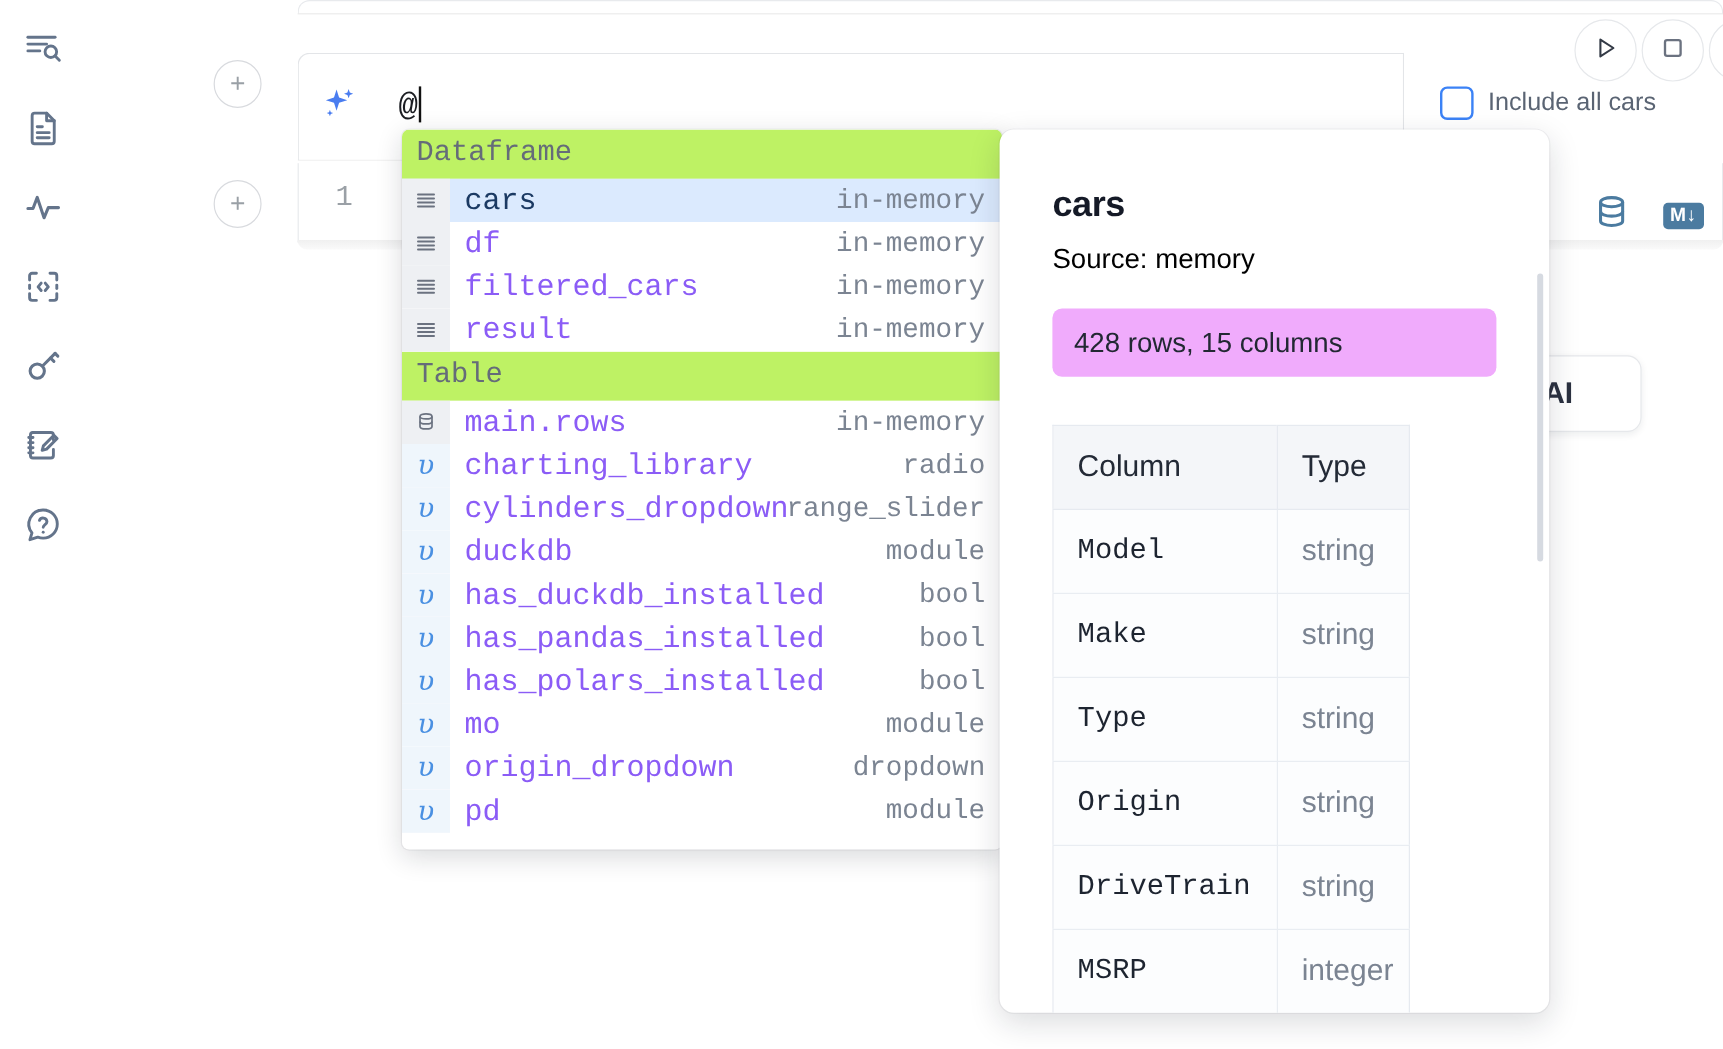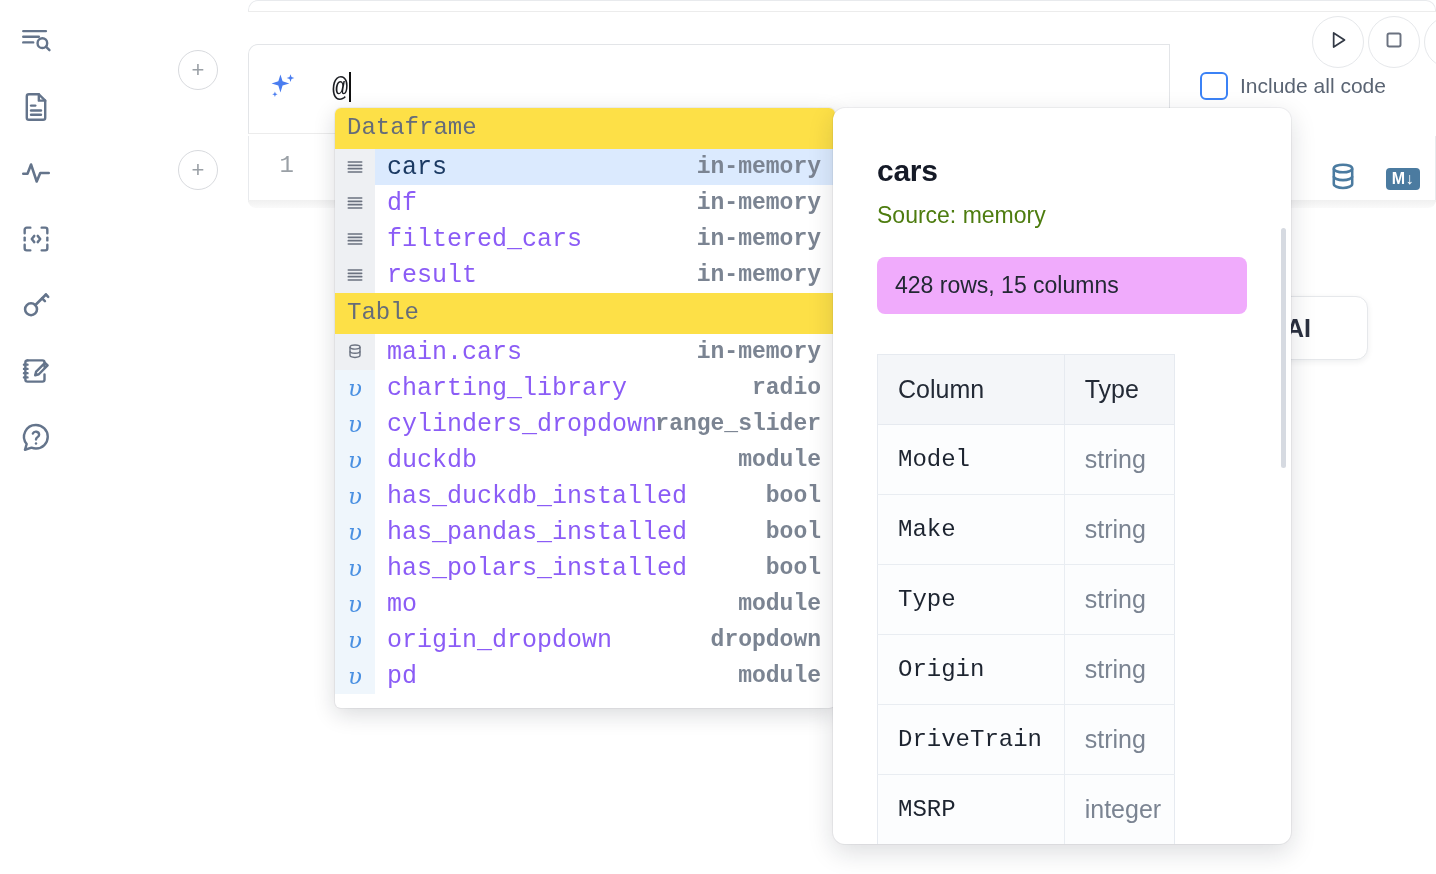--- a/index.html
+++ b/index.html
@@ -117,53 +117,53 @@
 
   
   .ac-panel {
     position: absolute; left: 335px; top: 108px; width: 500px; height: 600px;
     background: #fff; border-radius: 6px;
     box-shadow: 0 6px 22px rgba(20,25,40,.16), 0 0 0 1px rgba(20,25,40,.05);
     overflow: hidden; font-family: "Liberation Mono", monospace;
   }
   .ac-scroll { height: 100%; overflow: hidden; }
   .ac-section {
-    background: #fde047; color: #656c79; font-size: 24px;
+    background: #bef264; color: #656c79; font-size: 24px;
     padding: 5px 0 6px 12px; line-height: 1.25;
   }
   .ac-item {
     display: flex; align-items: center; height: 36px; background: #fff;
     cursor: pointer; position: relative;
   }
   .ac-item.selected { background: #dbeafe; }
   .ac-gutter {
     width: 40px; min-width: 40px; height: 36px;
     display: flex; align-items: center; justify-content: center;
     background: #eef0f3; color: #6b7280;
   }
   .ac-item.var .ac-gutter { background: #eff6fc; color: #4a90e2; }
   .ac-name {
     flex: 1; font-size: 25px; color: #8b5cf6; padding-left: 12px;
     white-space: nowrap; overflow: hidden;
   }
   .ac-item.selected .ac-name { color: #1b3a63; }
   .ac-meta {
-    font-size: 23px; color: #7b8492; padding-right: 14px; white-space: nowrap; font-weight: bold;
+    font-size: 23px; color: #7b8492; padding-right: 14px; white-space: nowrap;
   }
   .var-glyph { font-family: "DejaVu Serif", serif; font-style: italic; font-size: 23px; }
 
   
   .detail {
     position: absolute; left: 833px; top: 108px; width: 458px; height: 736px;
     background: #fff; border-radius: 12px;
     box-shadow: 0 8px 26px rgba(20,25,40,.15), 0 0 0 1px rgba(20,25,40,.05);
     overflow: hidden; padding: 46px 44px 0 44px;
   }
   .detail-title { font-size: 30px; font-weight: 700; color: #151a27; letter-spacing: -.3px; }
-  .detail-source { font-size: 23px; color: #4d7c0f; margin-top: 14px; }
+  .detail-source { font-size: 23px; color: #000000; margin-top: 14px; }
   .detail-pill {
     margin-top: 28px; background: #f0abfc; border-radius: 8px;
     padding: 15px 18px; font-size: 23px; color: #222833;
   }
   .detail-table {
     margin-top: 40px; width: 298px; border-collapse: collapse;
     border: 1px solid #e6eaf0;
   }
   .detail-table th {
     background: #f4f6f9; text-align: left; font-weight: 400;
@@ -286,21 +286,21 @@
       <path d="M10.2 3.2 11.7 8 16.5 9.5 11.7 11 10.2 15.8 8.7 11 3.9 9.5 8.7 8z"></path>
       <path d="M17.3 3 18 5l2 .7-2 .7-.7 2-.7-2-2-.7 2-.7z"></path>
       <path d="M6.3 15.2 6.8 16.6l1.4.5-1.4.5-.5 1.4-.5-1.4-1.4-.5 1.4-.5z"></path>
     </svg>
   </span>
 
   <div class="ai-input-text"><span>@</span><span class="caret"></span></div>
 
   <div class="include-row">
     <span class="chk"></span>
-    <span class="include-label">Include all code</span>
+    <span class="include-label">Include all cars</span>
   </div>
 
   <div class="circ-ctrl" id="run-button">
     <span>
       <svg width="26" height="26" viewBox="0 0 24 24" fill="none" stroke="#333a46" stroke-width="1.6" stroke-linejoin="round">
         <path d="M8 5.5l10 6.5-10 6.5z"></path>
       </svg>
     </span>
   </div>
 
@@ -386,21 +386,21 @@
         </div>
         <div class="ac-section">Table</div>
         <div class="ac-item">
           <div class="ac-gutter">
             <svg width="20" height="20" viewBox="0 0 24 24" fill="none" stroke="currentColor" stroke-width="1.7">
               <ellipse cx="12" cy="6" rx="6" ry="2.5"></ellipse>
               <path d="M6 6v5c0 1.4 2.7 2.5 6 2.5s6-1.1 6-2.5V6"></path>
               <path d="M6 11v5c0 1.4 2.7 2.5 6 2.5s6-1.1 6-2.5v-5"></path>
             </svg>
           </div>
-          <div class="ac-name">main.cars</div>
+          <div class="ac-name">main.rows</div>
           <div class="ac-meta">in-memory</div>
         </div>
         <div class="ac-item var">
           <div class="ac-gutter">
             <span class="var-glyph">υ</span>
           </div>
           <div class="ac-name">charting_library</div>
           <div class="ac-meta">radio</div>
         </div>
         <div class="ac-item var">

